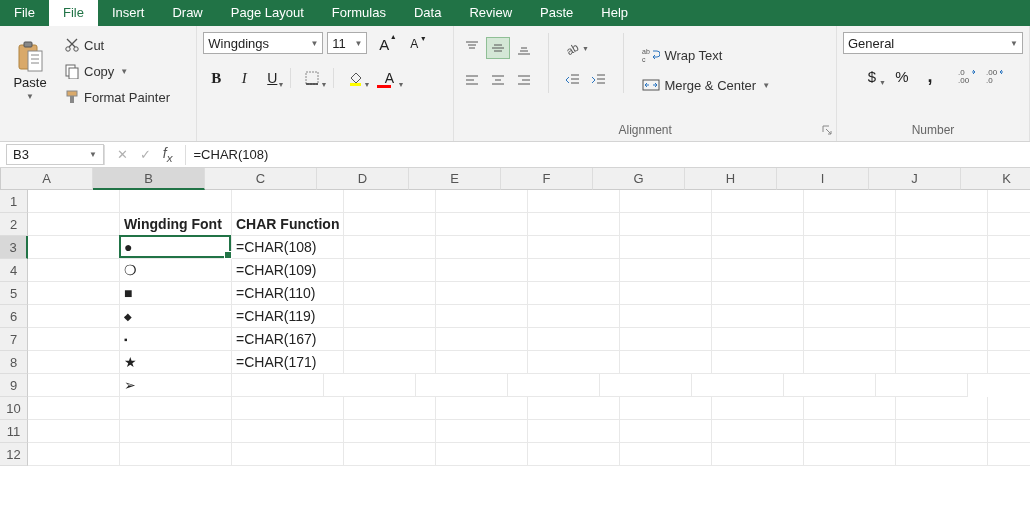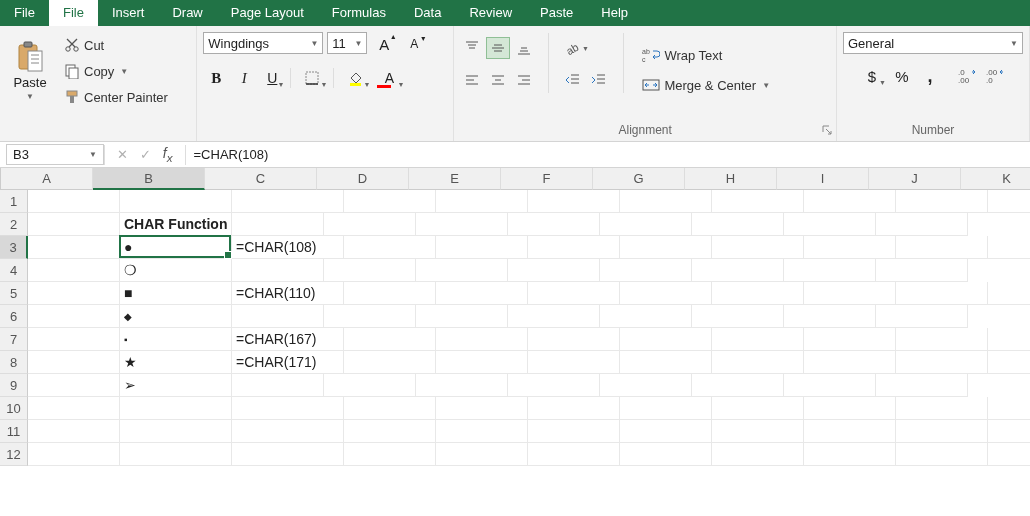--- a/index.html
+++ b/index.html
@@ -128,21 +128,21 @@
               <rect x="5" y="5" width="9" height="11" fill="#fff" stroke="#666"></rect>
             </svg>
           <span>Copy</span>
           <span style="font-size:8px;color:#666;margin-left:2px">▼</span>
         </div>
         <div class="btn">
           <svg width="16" height="16" viewBox="0 0 16 16">
               <rect x="3" y="2" width="10" height="5" fill="#d9a96a" stroke="#888"></rect>
               <rect x="6" y="7" width="4" height="7" fill="#888"></rect>
             </svg>
-          <span>Center Painter</span>
+          <span>Format Painter</span>
         </div>
       </div>
     </div>
   </div>
 
   <div class="group" style="width:258px">
     <div>
     <div class="font-top">
       <div class="combo font-name">
             <span>Wingdings</span>
@@ -400,20 +400,21 @@
           <div class="cell" style="width: 92px;"></div>
           <div class="cell" style="width: 92px;"></div>
           <div class="cell" style="width: 92px;"></div>
           <div class="cell" style="width: 92px;"></div>
           <div class="cell" style="width: 92px;"></div>
           <div class="cell" style="width: 92px;"></div>
           <div class="cell" style="width: 92px;"></div>
         </div>
         <div class="cellrow">
           <div class="cell" style="width: 92px;"></div>
+          <div class="cell bold" style="width: 112px;">Wingding Font</div>
           <div class="cell bold" style="width: 112px;">CHAR Function</div>
           <div class="cell" style="width: 92px;"></div>
           <div class="cell" style="width: 92px;"></div>
           <div class="cell" style="width: 92px;"></div>
           <div class="cell" style="width: 92px;"></div>
           <div class="cell" style="width: 92px;"></div>
           <div class="cell" style="width: 92px;"></div>
           <div class="cell" style="width: 92px;"></div>
           <div class="cell" style="width: 92px;"></div>
         </div>
@@ -426,20 +427,21 @@
           <div class="cell" style="width: 92px;"></div>
           <div class="cell" style="width: 92px;"></div>
           <div class="cell" style="width: 92px;"></div>
           <div class="cell" style="width: 92px;"></div>
           <div class="cell" style="width: 92px;"></div>
           <div class="cell" style="width: 92px;"></div>
         </div>
         <div class="cellrow">
           <div class="cell" style="width: 92px;"></div>
           <div class="cell" style="width: 112px;">❍</div>
+          <div class="cell" style="width: 112px;">=CHAR(109)</div>
           <div class="cell" style="width: 92px;"></div>
           <div class="cell" style="width: 92px;"></div>
           <div class="cell" style="width: 92px;"></div>
           <div class="cell" style="width: 92px;"></div>
           <div class="cell" style="width: 92px;"></div>
           <div class="cell" style="width: 92px;"></div>
           <div class="cell" style="width: 92px;"></div>
           <div class="cell" style="width: 92px;"></div>
         </div>
         <div class="cellrow">
@@ -451,20 +453,21 @@
           <div class="cell" style="width: 92px;"></div>
           <div class="cell" style="width: 92px;"></div>
           <div class="cell" style="width: 92px;"></div>
           <div class="cell" style="width: 92px;"></div>
           <div class="cell" style="width: 92px;"></div>
           <div class="cell" style="width: 92px;"></div>
         </div>
         <div class="cellrow">
           <div class="cell" style="width: 92px;"></div>
           <div class="cell" style="width: 112px; font-size: 10px;">◆</div>
+          <div class="cell" style="width: 112px;">=CHAR(119)</div>
           <div class="cell" style="width: 92px;"></div>
           <div class="cell" style="width: 92px;"></div>
           <div class="cell" style="width: 92px;"></div>
           <div class="cell" style="width: 92px;"></div>
           <div class="cell" style="width: 92px;"></div>
           <div class="cell" style="width: 92px;"></div>
           <div class="cell" style="width: 92px;"></div>
           <div class="cell" style="width: 92px;"></div>
         </div>
         <div class="cellrow">

